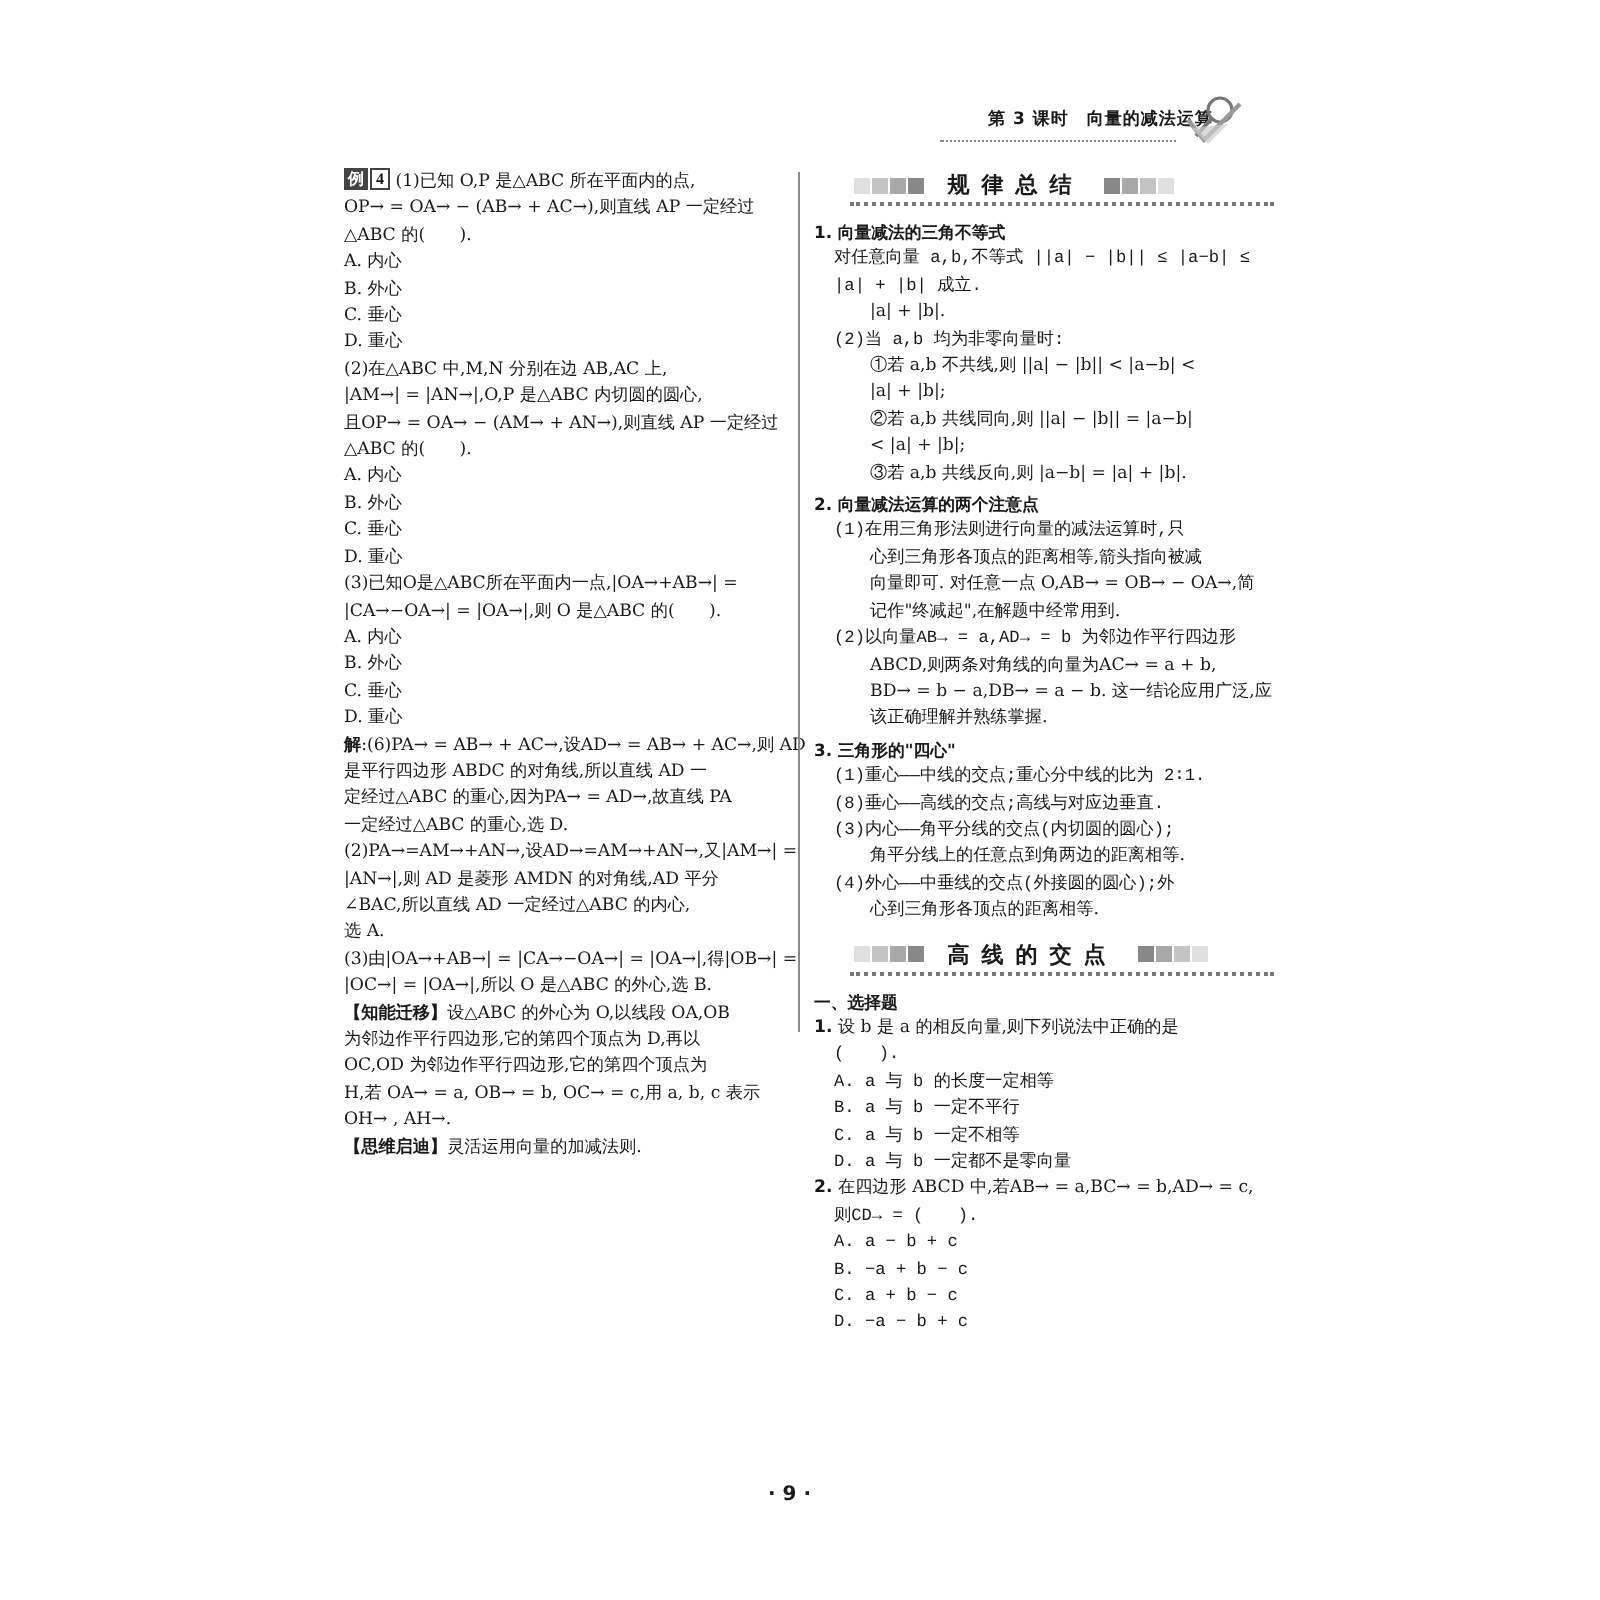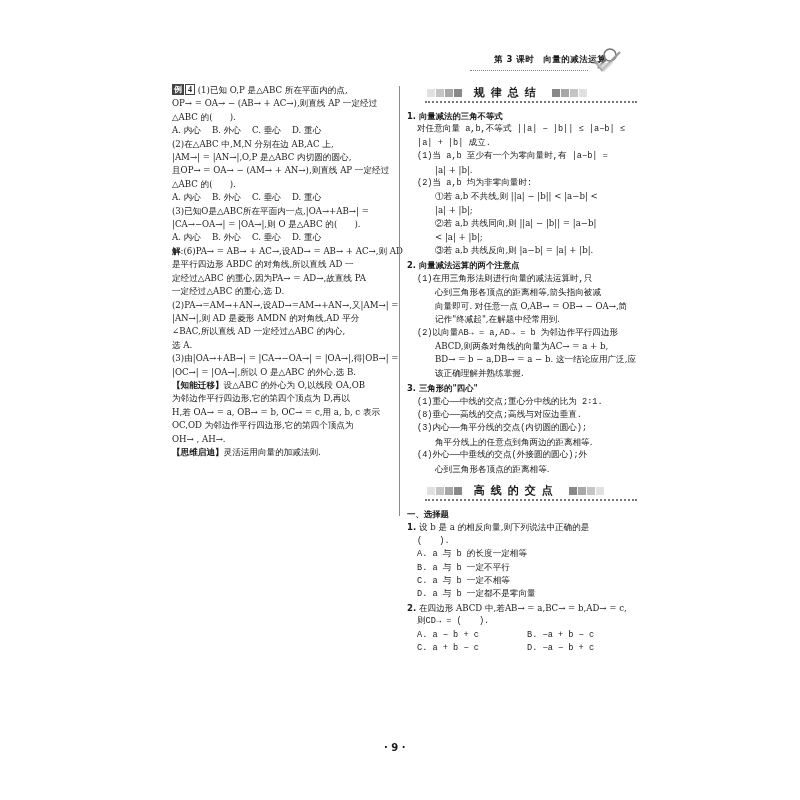--- a/index.html
+++ b/index.html
@@ -20,21 +20,21 @@
   .ex-badge{display:inline-block;font-family:Liberation Serif, serif;font-weight:bold;font-size:8px;line-height:11px;vertical-align:1px;}
   .ex-badge .b1{display:inline-block;background:#444;color:#fff;padding:0 2px;}
   .ex-badge .b2{display:inline-block;border:1px solid #444;padding:0 2px;margin-left:1px;line-height:9px;}
   .bold{font-weight:bold;font-family:"DejaVu Sans","Liberation Sans",sans-serif;}
   .heading{font-weight:bold;font-family:"DejaVu Sans","Liberation Sans",sans-serif;font-size:8.4px;margin-top:2px;}
   .banner{position:relative;height:22px;margin:0 0 4px 0;}
   .banner .sq{display:inline-block;width:8px;height:8px;margin-right:1px;vertical-align:middle;}
   .banner .inner{position:absolute;left:20px;top:2px;white-space:nowrap;}
   .banner .btitle{display:inline-block;margin:0 8px;font-size:11px;letter-spacing:6px;font-weight:bold;vertical-align:middle;}
   .banner .dash{position:absolute;left:18px;right:0;top:17px;border-top:2px dotted #777;}
-  .opts{display:flex;}
+  .opts{display:flex;flex-direction:column;}
   .opts span{display:inline-block;}
   .opts4 span{width:40px;}
   .opts2 span{width:110px;}
   .page-num{position:absolute;left:384px;top:742px;font-size:10px;font-family:"DejaVu Sans","Liberation Sans",sans-serif;font-weight:bold;}
 </style>
 </head>
 <body>
 
 <div class="page-header">
   <span class="title">第 3 课时　向量的减法运算</span>
@@ -83,42 +83,41 @@
   <div class="line">定经过△ABC 的重心,因为PA→ = AD→,故直线 PA</div>
   <div class="line">一定经过△ABC 的重心,选 D.</div>
   <div class="line">(2)PA→=AM→+AN→,设AD→=AM→+AN→,又|AM→| =</div>
   <div class="line">|AN→|,则 AD 是菱形 AMDN 的对角线,AD 平分</div>
   <div class="line">∠BAC,所以直线 AD 一定经过△ABC 的内心,</div>
   <div class="line">选 A.</div>
   <div class="line">(3)由|OA→+AB→| = |CA→−OA→| = |OA→|,得|OB→| =</div>
   <div class="line">|OC→| = |OA→|,所以 O 是△ABC 的外心,选 B.</div>
   <div class="line"><span class="bold">【知能迁移】</span><span>设△ABC 的外心为 O,以线段 OA,OB</span></div>
   <div class="line">为邻边作平行四边形,它的第四个顶点为 D,再以</div>
+  <div class="line">OC,OD 为邻边作平行四边形,它的第四个顶点为</div>
   <div class="line">H,若 OA→ = a, OB→ = b, OC→ = c,用 a, b, c 表示</div>
-  <div class="line">OC,OD 为邻边作平行四边形,它的第四个顶点为</div>
   <div class="line">OH→ , AH→.</div>
   <div class="line"><span class="bold">【思维启迪】</span><span>灵活运用向量的加减法则.</span></div>
 </div>
 
 <div class="divider"></div>
 
 <div class="col col-right">
   <div class="banner">
     <div class="inner">
       <span class="sq" style="background:#e0e0e0"></span><span class="sq" style="background:#c4c4c4"></span><span class="sq" style="background:#a8a8a8"></span><span class="sq" style="background:#888"></span>
       <span class="btitle">规律总结</span>
       <span class="sq" style="background:#888"></span><span class="sq" style="background:#a8a8a8"></span><span class="sq" style="background:#c4c4c4"></span><span class="sq" style="background:#e0e0e0"></span>
     </div>
     <div class="dash"></div>
   </div>
 
   <div class="line heading">1. 向量减法的三角不等式</div>
   <div class="line indent1">对任意向量 a,b,不等式 ||a| − |b|| ≤ |a−b| ≤</div>
   <div class="line indent1">|a| + |b| 成立.</div>
-  <div class="line indent1">(1)当 a,b 至少有一个为零向量时,有 |a−b| =</div>
   <div class="line indent3">|a| + |b|.</div>
   <div class="line indent1">(2)当 a,b 均为非零向量时:</div>
   <div class="line indent3">①若 a,b 不共线,则 ||a| − |b|| &lt; |a−b| &lt;</div>
   <div class="line indent3">|a| + |b|;</div>
   <div class="line indent3">②若 a,b 共线同向,则 ||a| − |b|| = |a−b|</div>
   <div class="line indent3">&lt; |a| + |b|;</div>
   <div class="line indent3">③若 a,b 共线反向,则 |a−b| = |a| + |b|.</div>
 
   <div class="line heading">2. 向量减法运算的两个注意点</div>
   <div class="line indent1">(1)在用三角形法则进行向量的减法运算时,只</div>

